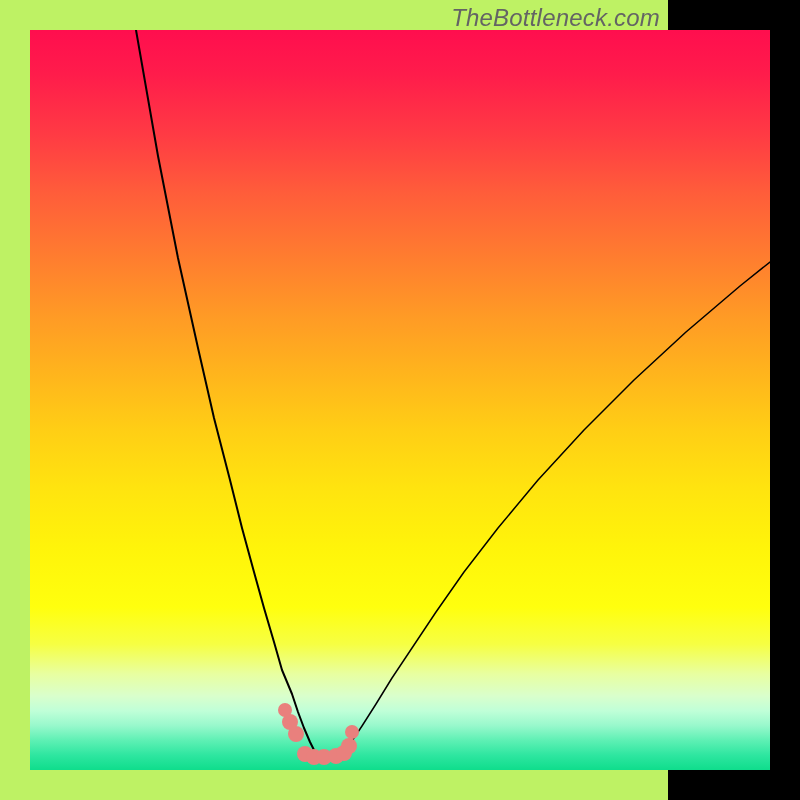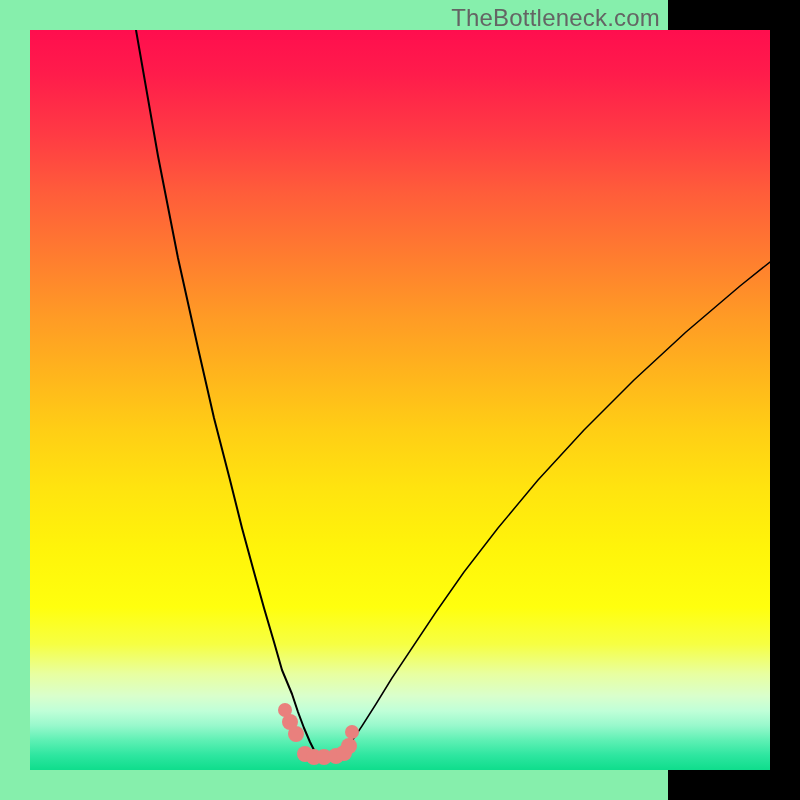--- a/index.html
+++ b/index.html
@@ -7,22 +7,23 @@
     padding: 0;
     width: 800px;
     height: 800px;
     overflow: hidden;
     font-family: Arial, Helvetica, sans-serif;
     background: #000;
   }
   .outer {
     width: 668px;
     height: 800px;
-    background: #86efac;
+    background: #bef264;
     position: relative;
+    font-style: italic;
   }
   .watermark {
     position: absolute;
     top: 4px;
     right: 8px;
     color: #646464;
     font-size: 24px;
     font-weight: 500;
     letter-spacing: 0.2px;
     z-index: 3;

